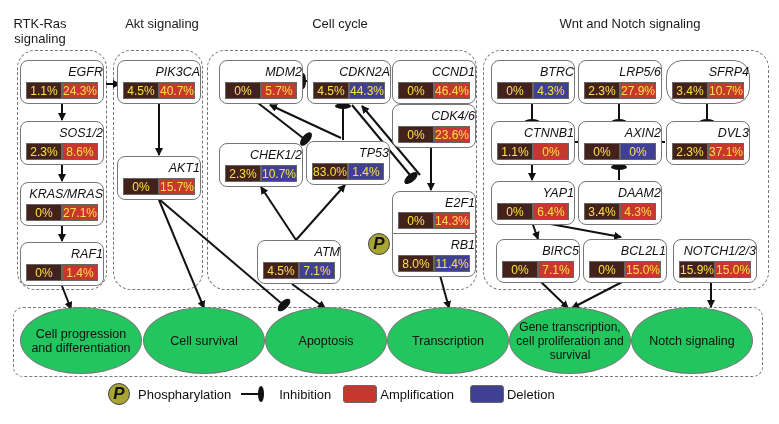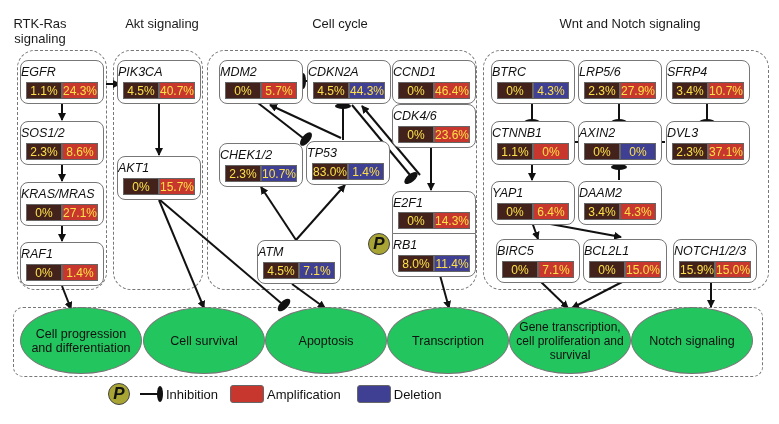--- a/index.html
+++ b/index.html
@@ -2,21 +2,21 @@
 <html><head>
 <meta charset="utf-8">
 <style>
   html, body { margin:0; padding:0; background:#ffffff; }
   body { width:779px; height:424px; position:relative; overflow:hidden;
          font-family:"Liberation Sans", sans-serif; color:#111; }
   .title { position:absolute; font-size:13px; text-align:center; line-height:15px; color:#1a1a1a; }
   .group { position:absolute; border:1px dashed #777; border-radius:18px; box-sizing:border-box; }
   .gene { position:absolute; width:84px; height:44px; border:1px solid #777; border-radius:8px;
           background:#fff; box-sizing:border-box; }
-  .gene .name { position:absolute; top:4px; left:0; right:0; text-align:left; font-style:italic;
+  .gene .name { position:absolute; top:4px; left:0; right:0; text-align:right; font-style:italic;
                 font-size:12.5px; color:#111; }
   .gene .bar { position:absolute; left:5px; right:5px; bottom:4px; height:17px; display:flex; }
   .gene .bar span { flex:1; text-align:center; color:#fde047; font-size:12px; line-height:17px;
                     border:1px solid #666; box-sizing:border-box; }
   .snv { background:#43221b; }
   .amp { background:#c8372d; }
   .del { background:#3f3f93; }
   .outcome { position:absolute; border:1px solid #777; border-radius:50%; box-sizing:border-box;
              display:flex; align-items:center; justify-content:center; text-align:center;
              font-size:12.5px; line-height:14px; background:#22c55e; }
@@ -218,21 +218,21 @@
       <span class="del">4.3%</span>
     </div>
   </div>
 <div class="gene" style="left:578px;top:60px;">
     <div class="name">LRP5/6</div>
     <div class="bar">
       <span class="snv">2.3%</span>
       <span class="amp">27.9%</span>
     </div>
   </div>
-<div class="gene" style="left:666px;top:60px;">
+<div class="gene" style="left:666px;top:60px;border-radius:16px;">
     <div class="name">SFRP4</div>
     <div class="bar">
       <span class="snv">3.4%</span>
       <span class="amp">10.7%</span>
     </div>
   </div>
 <div class="gene" style="left:491px;top:121px;">
     <div class="name">CTNNB1</div>
     <div class="bar">
       <span class="snv">1.1%</span>
@@ -295,27 +295,28 @@
 <div class="outcome" style="left:265px;top:307px;width:122px;height:67px;">Apoptosis</div>
 <div class="outcome" style="left:387px;top:307px;width:122px;height:67px;">Transcription</div>
 <div class="outcome" style="left:509px;top:307px;width:122px;height:67px;white-space:pre-line;font-size:12px;">Gene transcription,
 cell proliferation and
 survival</div>
 <div class="outcome" style="left:631px;top:307px;width:122px;height:67px;">Notch signaling</div>
 
 <div class="legend">
   <div class="item">
     <div class="pcirc">P</div>
+    <span style="margin-left:8px;">Phospharylation</span>
   </div>
   <div class="item" style="margin-left:4px;">
     <svg width="24" height="18">
         <line x1="0" y1="9" x2="18" y2="9" stroke="#111" stroke-width="2"></line>
         <ellipse cx="20" cy="9" rx="3" ry="8" fill="#111"></ellipse>
       </svg>
-    <span style="margin-left:2px;">Inhibition</span>
+    <span style="margin-left:14px;">Inhibition</span>
   </div>
   <div class="item" style="margin-left:6px;">
     <div class="sw amp"></div>
     <span>Amplification</span>
   </div>
   <div class="item" style="margin-left:10px;">
     <div class="sw del"></div>
     <span>Deletion</span>
   </div>
 </div>

